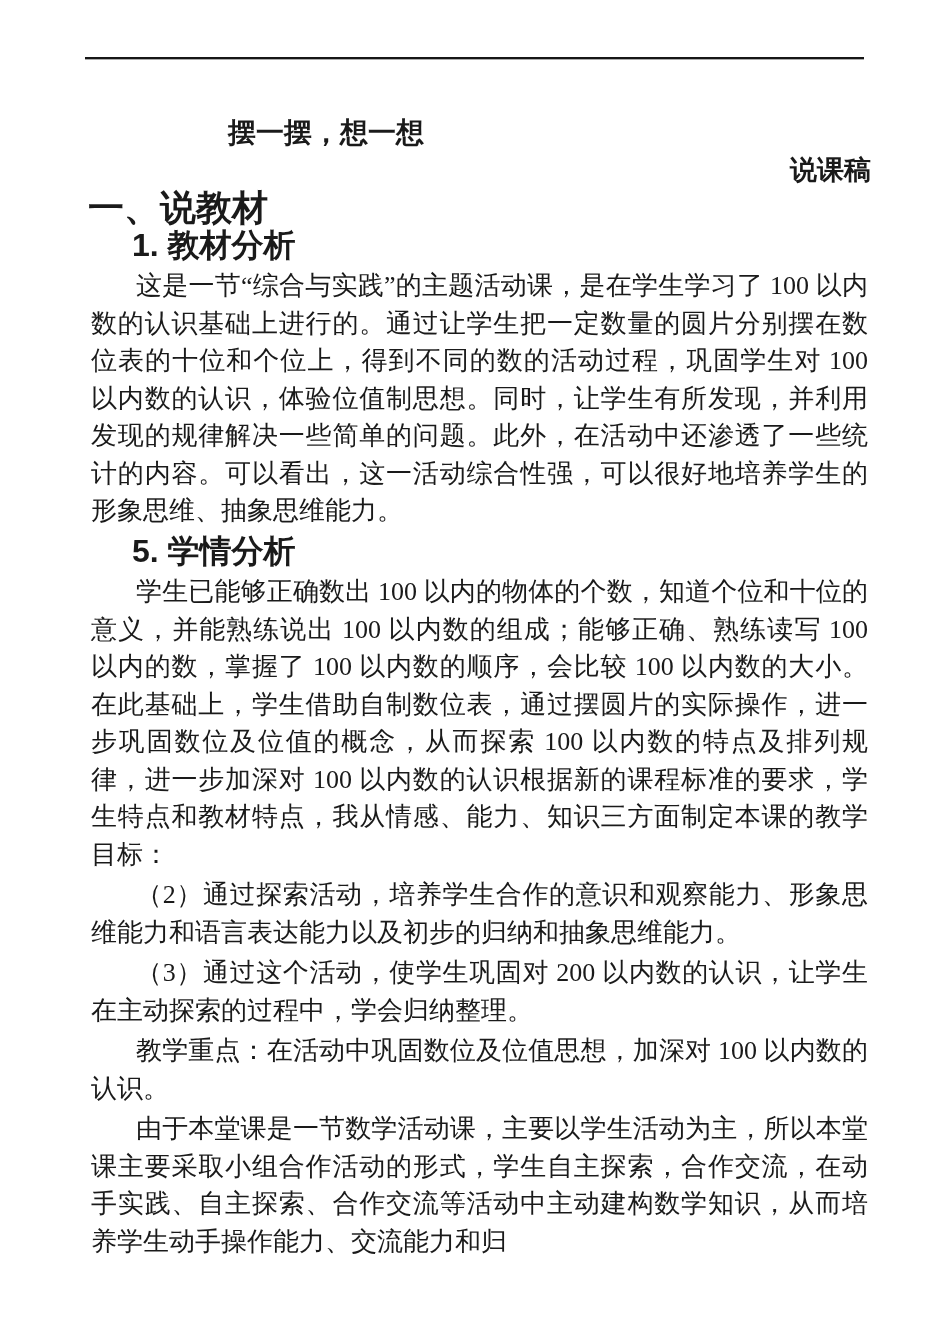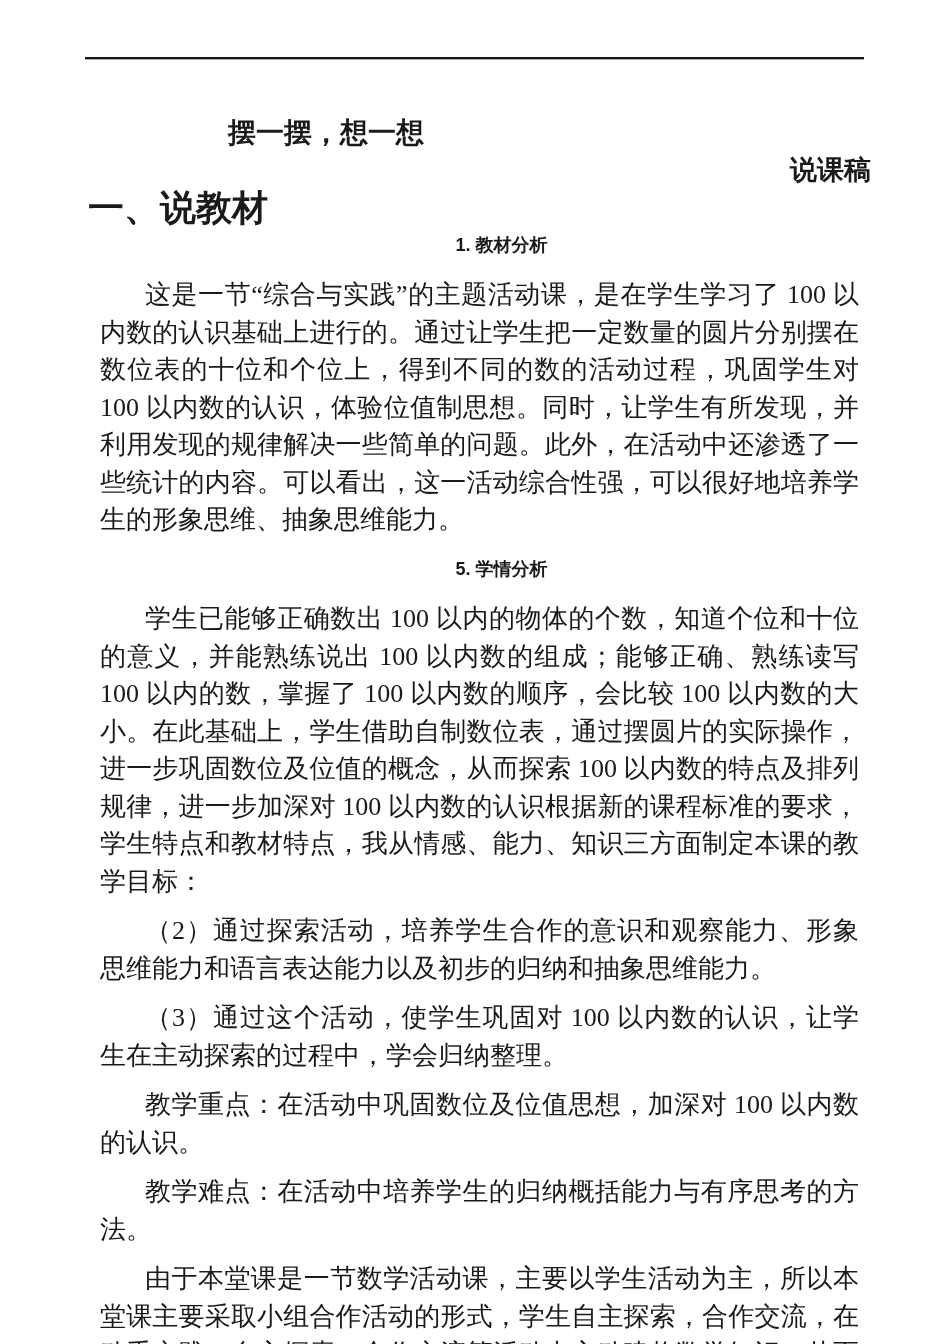--- a/index.html
+++ b/index.html
@@ -53,26 +53,26 @@
     margin: 0;
     font-family: "Liberation Sans", "DejaVu Sans", sans-serif;
     font-weight: bold;
     font-size: 36px;
     text-align: left;
   }
   .h2 {
     margin: 0;
     font-family: "Liberation Sans", "DejaVu Sans", sans-serif;
     font-weight: bold;
-    font-size: 18px;
+    font-size: 32px;
     text-indent: 44px;
-    text-align: center;
+    text-align: left;
   }
   .content p {
-    margin: 12px;
+    margin: 3px;
     text-indent: 45px;
   }
 </style>
 </head>
 <body>
 
 <div class="page">
   <div class="top-rule"></div>
 
   <div class="content">
@@ -86,22 +86,21 @@
 
     <p>这是一节“综合与实践”的主题活动课，是在学生学习了 100 以内数的认识基础上进行的。通过让学生把一定数量的圆片分别摆在数位表的十位和个位上，得到不同的数的活动过程，巩固学生对 100 以内数的认识，体验位值制思想。同时，让学生有所发现，并利用发现的规律解决一些简单的问题。此外，在活动中还渗透了一些统计的内容。可以看出，这一活动综合性强，可以很好地培养学生的形象思维、抽象思维能力。</p>
 
     <div class="h2">5. 学情分析</div>
 
     <p>学生已能够正确数出 100 以内的物体的个数，知道个位和十位的意义，并能熟练说出 100 以内数的组成；能够正确、熟练读写 100 以内的数，掌握了 100 以内数的顺序，会比较 100 以内数的大小。在此基础上，学生借助自制数位表，通过摆圆片的实际操作，进一步巩固数位及位值的概念，从而探索 100 以内数的特点及排列规律，进一步加深对 100 以内数的认识根据新的课程标准的要求，学生特点和教材特点，我从情感、能力、知识三方面制定本课的教学目标：</p>
 
 
     <p>（2）通过探索活动，培养学生合作的意识和观察能力、形象思维能力和语言表达能力以及初步的归纳和抽象思维能力。</p>
 
-    <p>（3）通过这个活动，使学生巩固对 100 以内数的认识，让学生在主动探索的过程中，学会归纳整理。</p>
+    <p>（3）通过这个活动，使学生巩固对 200 以内数的认识，让学生在主动探索的过程中，学会归纳整理。</p>
 
     <p>教学重点：在活动中巩固数位及位值思想，加深对 100 以内数的认识。</p>
 
-    <p>教学难点：在活动中培养学生的归纳概括能力与有序思考的方法。</p>
 
 
     <p>由于本堂课是一节数学活动课，主要以学生活动为主，所以本堂课主要采取小组合作活动的形式，学生自主探索，合作交流，在动手实践、自主探索、合作交流等活动中主动建构数学知识，从而培养学生动手操作能力、交流能力和归</p>
   </div>
 </div>
 
 </body></html>

